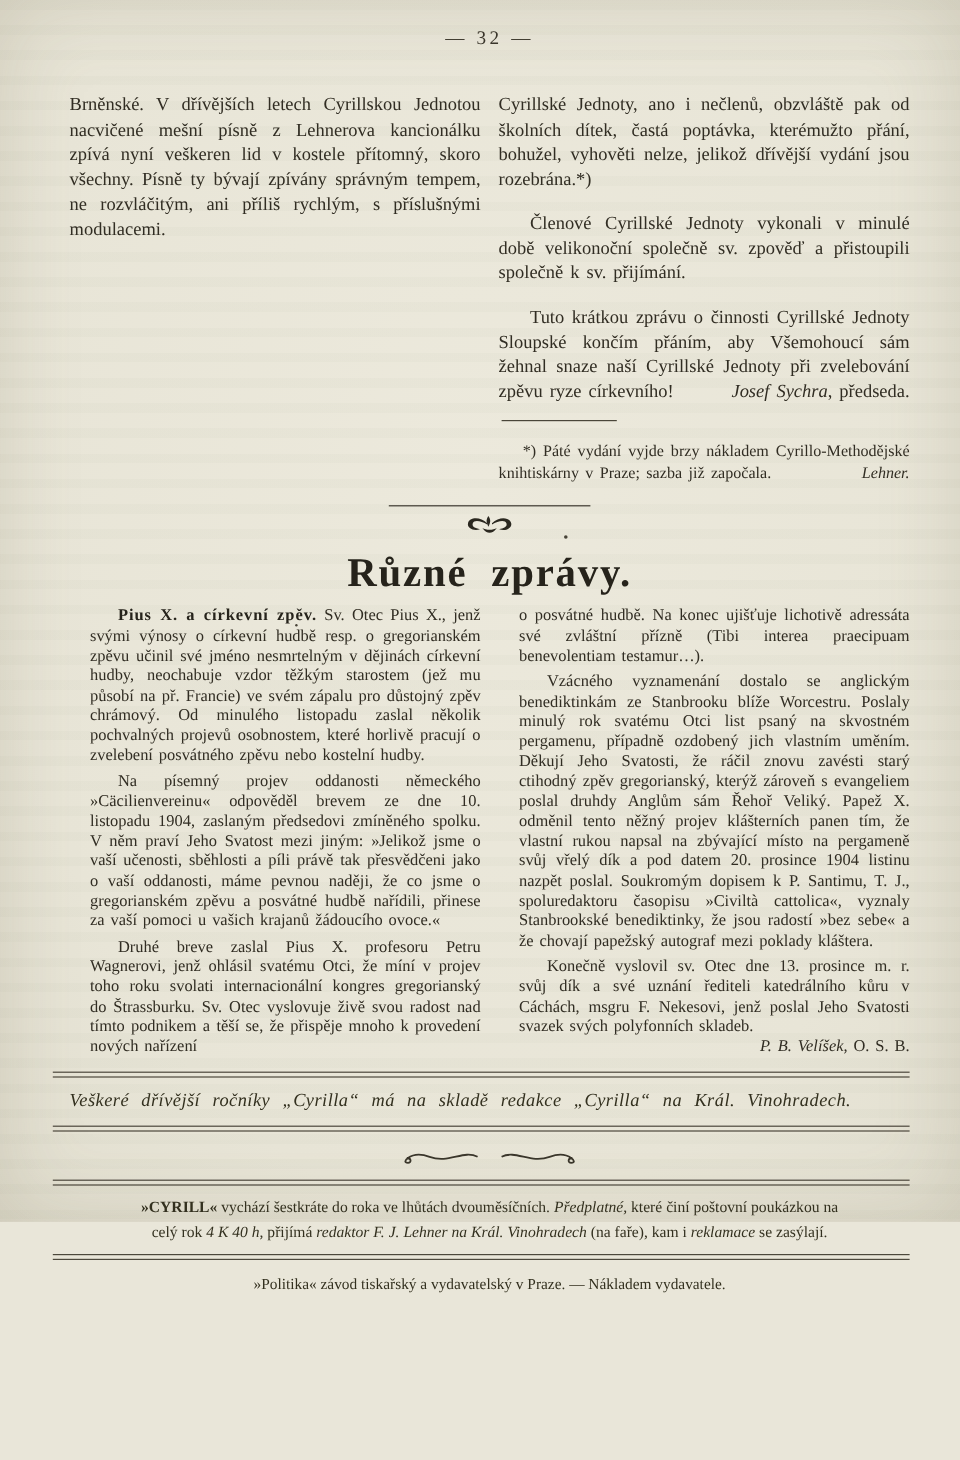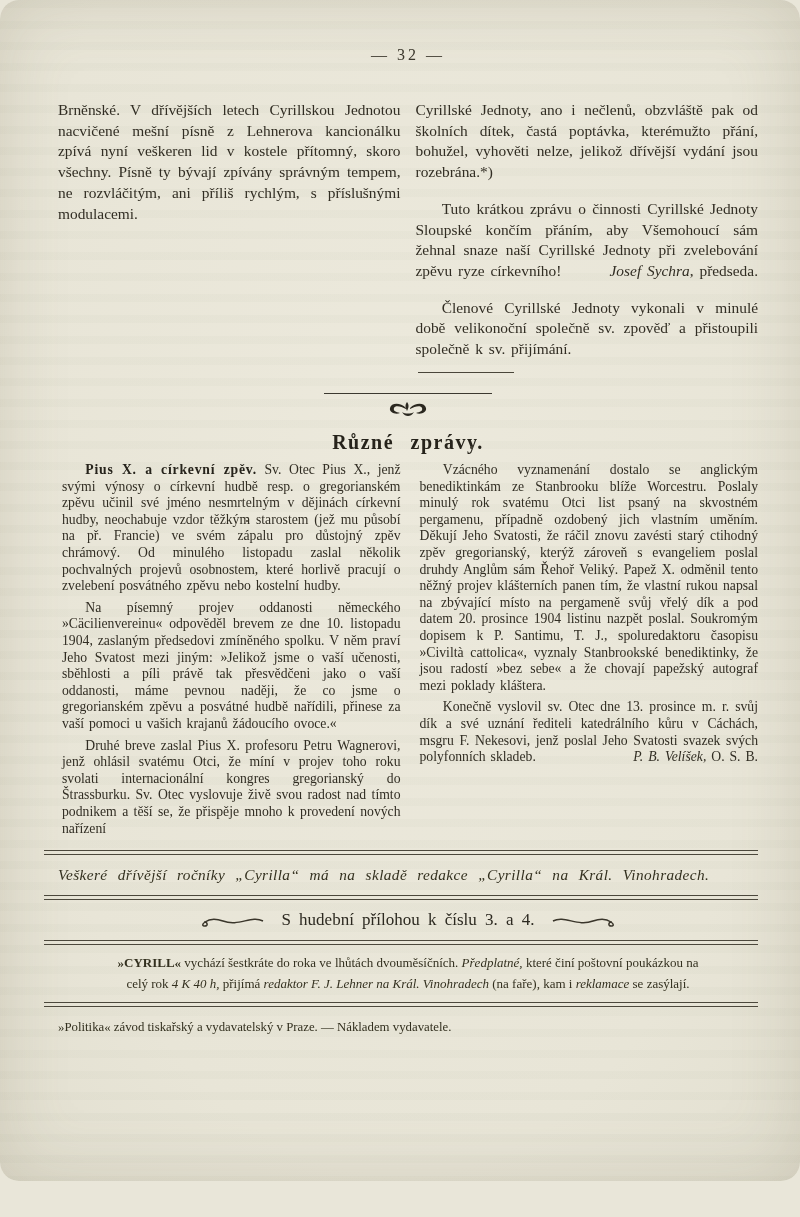--- a/index.html
+++ b/index.html
@@ -3,88 +3,91 @@
 <meta charset="utf-8">
 <style>
   html,body{margin:0;padding:0;}
   body{
     width:800px;height:1217px;overflow:hidden;
     font-family:"Liberation Serif","DejaVu Serif",serif;
     background:#e9e6d9;
   }
   .page{
     position:relative;box-sizing:border-box;
-    width:800px;height:1181px;
-    padding:46px 42px 0 58px;
+    width:800px;height:1018px;
+    padding:24px 42px 0 58px;
     color:#312d23;
     background:
       repeating-linear-gradient(180deg, rgba(148,158,132,0.045) 0px, rgba(148,158,132,0.045) 8px, rgba(0,0,0,0) 8px, rgba(0,0,0,0) 21px),
       radial-gradient(ellipse at 50% 40%, #ece9dc 0%, #e8e5d7 70%, #e2dfd0 100%);
     box-shadow:inset 0 0 70px rgba(110,100,70,0.18);
-    border-radius:19px;
   }
   .page-number{
     text-align:center;font-size:16px;letter-spacing:3px;color:#3a362b;
     margin-bottom:20px;
   }
   .cols{display:flex;gap:15px;}
   .col{flex:1;text-align:justify;hyphens:none;}
   .top-cols{font-size:15.4px;line-height:20.7px;word-spacing:2px;}
   .top-cols p{margin:16px 0 6px 0;}
   .news-cols{font-size:13.7px;line-height:16.6px;word-spacing:1.5px;margin-top:8px;}
-  .news-cols p{margin:0 0 5px 4px;}
+  .news-cols p{margin:0 0 5px 17px;}
   .indent{text-indent:1.7em;}
   .noindent{text-indent:0;}
   .i{font-style:italic;}
   .b{font-weight:bold;}
   .sig-float{float:right;text-indent:0;padding-left:10px;}
   .footnote-rule{width:96px;border-top:1px solid #4a463a;margin:12px 0 7px 2px;height:0;}
   .footnote{font-size:13.4px;line-height:17.8px;text-indent:1.5em;}
   .lead-in{font-weight:bold;letter-spacing:0.8px;color:#26231b;}
   .divider{text-align:center;margin:13px 0 4px 0;}
   .divider-rule{width:168px;margin:0 auto;height:2px;border-top:1.4px solid #3c3930;}
   .divider .orn{margin-top:3px;}
   .news-heading{
-    text-align:center;font-size:20px;font-weight:600;color:#26231b;
+    text-align:center;font-size:34px;font-weight:600;color:#26231b;
     letter-spacing:1.5px;word-spacing:10px;margin:12px 0 0 0;
   }
   .footer{margin-top:6px;}
   .dbl-rule{height:3px;border-top:1px solid #4c483c;border-bottom:1px solid #4c483c;margin:8px 0 8px -14px;}
   .stock-notice{
     font-style:italic;text-align:left;font-size:15.3px;color:#33301f;
     letter-spacing:0.4px;word-spacing:6px;margin:11px 0;
   }
   .supplement-line{
     display:flex;align-items:center;justify-content:center;gap:16px;
     font-size:17px;color:#2c2920;margin:10px 0;word-spacing:4px;
   }
   .small-print{font-size:13px;line-height:20.5px;text-align:center;margin:6px 0;padding:0 48px;color:#33301f;}
-  .imprint{font-size:12.8px;text-align:left;margin:13px 0 0 0;color:#33301f;}
+  .imprint{font-size:12.8px;text-align:center;margin:13px 0 0 0;color:#33301f;}
   .speck{position:absolute;background:#474337;border-radius:50%;}
   svg{vertical-align:middle;}
 </style>
 </head>
 <body>
 
 <div class="page">
 
   <div class="page-number">—  32  —</div>
 
   <div class="cols top-cols">
     <div class="col">
       <p class="noindent">Brněnské. V dřívějších letech Cyrillskou Jednotou nacvičené mešní písně z Lehnerova kancionálku zpívá nyní veškeren lid v kostele přítomný, skoro všechny. Písně ty bývají zpívány správným tempem, ne rozvláčitým, ani příliš rychlým, s příslušnými modulacemi.</p>
     </div>
     <div class="col">
       <p class="noindent">Cyrillské Jednoty, ano i nečlenů, obzvláště pak od školních dítek, častá poptávka, kterémužto přání, bohužel, vyhověti nelze, jelikož dřívější vydání jsou rozebrána.*)</p>
+      <p class="indent">Členové Cyrillské Jednoty vykonali v minulé době velikonoční společně sv. zpověď a přistoupili společně k sv. přijímání.</p>
       <p class="indent">
         <span>Tuto krátkou zprávu o činnosti Cyrillské Jednoty Sloupské končím přáním, aby Všemohoucí sám žehnal snaze naší Cyrillské Jednoty při zvelebování zpěvu ryze církevního!</span>
         <span class="sig-float"><span class="i">Josef Sychra</span><span>, předseda.</span></span>
       </p>
-      <p class="indent">Členové Cyrillské Jednoty vykonali v minulé době velikonoční společně sv. zpověď a přistoupili společně k sv. přijímání.</p>
       <div class="footnote-rule"></div>
+      <p class="footnote">
+        <span>*) Páté vydání vyjde brzy nákladem Cyrillo-Methodějské knihtiskárny v Praze; sazba již započala.</span>
+        <span class="sig-float i">Lehner.</span>
+      </p>
     </div>
   </div>
 
   <div class="divider">
     <div class="divider-rule"></div>
     <div class="orn">
       <svg width="42" height="20" viewBox="0 0 42 20" fill="#2b2820">
         <path d="M20,3 C18,6 18,8 20,12 C22,8 22,6 20,3 Z"></path>
         <path d="M19,9 C13,3 4,4 3,9 C2,13 8,16 13,14 C9,13 6,12 7,9 C8,6 14,7 19,10 Z"></path>
         <path d="M23,9 C29,3 38,4 39,9 C40,13 34,16 29,14 C33,13 36,12 35,9 C34,6 28,7 23,10 Z"></path>
@@ -97,39 +100,39 @@
 
   <div class="cols news-cols">
     <div class="col">
       <p class="indent">
         <span class="lead-in">Pius X. a církevní zpěv.</span><span> Sv. Otec Pius X., jenž svými výnosy o církevní hudbě resp. o gregorianském zpěvu učinil své jméno nesmrtelným v dějinách církevní hudby, neochabuje vzdor těžkým starostem (jež mu působí na př. Francie) ve svém zápalu pro důstojný zpěv chrámový. Od minulého listopadu zaslal několik pochvalných projevů osobnostem, které horlivě pracují o zvelebení posvátného zpěvu nebo kostelní hudby.</span>
       </p>
       <p class="indent">Na písemný projev oddanosti německého »Cäcilienvereinu« odpověděl brevem ze dne 10. listopadu 1904, zaslaným předsedovi zmíněného spolku. V něm praví Jeho Svatost mezi jiným: »Jelikož jsme o vaší učenosti, sběhlosti a píli právě tak přesvědčeni jako o vaší oddanosti, máme pevnou naději, že co jsme o gregorianském zpěvu a posvátné hudbě nařídili, přinese za vaší pomoci u vašich krajanů žádoucího ovoce.«</p>
       <p class="indent">Druhé breve zaslal Pius X. profesoru Petru Wagnerovi, jenž ohlásil svatému Otci, že míní v projev toho roku svolati internacionální kongres gregorianský do Štrassburku. Sv. Otec vyslovuje živě svou radost nad tímto podnikem a těší se, že přispěje mnoho k provedení nových nařízení</p>
     </div>
     <div class="col">
+      <p class="noindent">o posvátné hudbě. Na konec ujišťuje lichotivě adressáta své zvláštní přízně (Tibi interea praecipuam benevolentiam testamur…).</p>
       <p class="indent">Vzácného vyznamenání dostalo se anglickým benediktinkám ze Stanbrooku blíže Worcestru. Poslaly minulý rok svatému Otci list psaný na skvostném pergamenu, případně ozdobený jich vlastním uměním. Děkují Jeho Svatosti, že ráčil znovu zavésti starý ctihodný zpěv gregorianský, kterýž zároveň s evangeliem poslal druhdy Anglům sám Řehoř Veliký. Papež X. odměnil tento něžný projev klášterních panen tím, že vlastní rukou napsal na zbývající místo na pergameně svůj vřelý dík a pod datem 20. prosince 1904 listinu nazpět poslal. Soukromým dopisem k P. Santimu, T. J., spoluredaktoru časopisu »Civiltà cattolica«, vyznaly Stanbrookské benediktinky, že jsou radostí »bez sebe« a že chovají papežský autograf mezi poklady kláštera.</p>
       <p class="indent">
         <span>Konečně vyslovil sv. Otec dne 13. prosince m. r. svůj dík a své uznání řediteli katedrálního kůru v Cáchách, msgru F. Nekesovi, jenž poslal Jeho Svatosti svazek svých polyfonních skladeb.</span>
         <span class="sig-float"><span class="i">P. B. Velíšek,</span><span> O. S. B.</span></span>
       </p>
     </div>
   </div>
 
   <div class="footer">
     <div class="dbl-rule"></div>
     <p class="stock-notice">Veškeré dřívější ročníky „Cyrilla“ má na skladě redakce „Cyrilla“ na Král. Vinohradech.</p>
     <div class="dbl-rule"></div>
     <div class="supplement-line">
       <span>
         <svg width="66" height="16" viewBox="0 0 66 16" fill="none" stroke="#3a362b" stroke-width="1.5">
           <path d="M64,8 C52,2 40,14 24,8 C16,5 10,6 6,9 C3,11 3,13 6,13 C9,13 9,9 5,9"></path>
         </svg>
       </span>
-      <span>S hudební přílohou k číslu 3. a 4.</span>
       <span>
         <svg width="66" height="16" viewBox="0 0 66 16" fill="none" stroke="#3a362b" stroke-width="1.5" style="transform:scaleX(-1)">
           <path d="M64,8 C52,2 40,14 24,8 C16,5 10,6 6,9 C3,11 3,13 6,13 C9,13 9,9 5,9"></path>
         </svg>
       </span>
     </div>
     <div class="dbl-rule"></div>
     <p class="small-print"><span class="b">»CYRILL«</span><span> vychází šestkráte do roka ve lhůtách dvouměsíčních. </span><span class="i">Předplatné,</span><span> které činí poštovní poukázkou na celý rok </span><span class="i">4 K 40 h,</span><span> přijímá </span><span class="i">redaktor F. J. Lehner na Král. Vinohradech</span><span> (na faře), kam i </span><span class="i">reklamace</span><span> se zasýlají.</span></p>
     <div class="dbl-rule"></div>
     <p class="imprint">»Politika« závod tiskařský a vydavatelský v Praze. — Nákladem vydavatele.</p>

